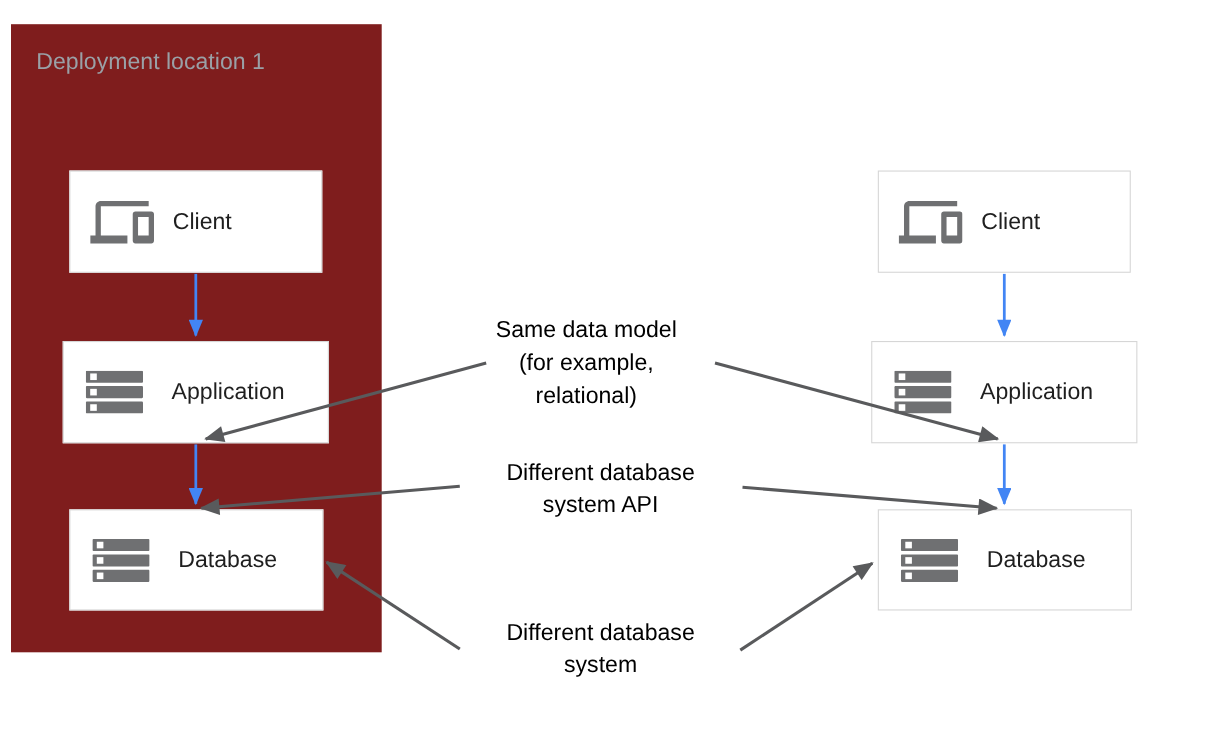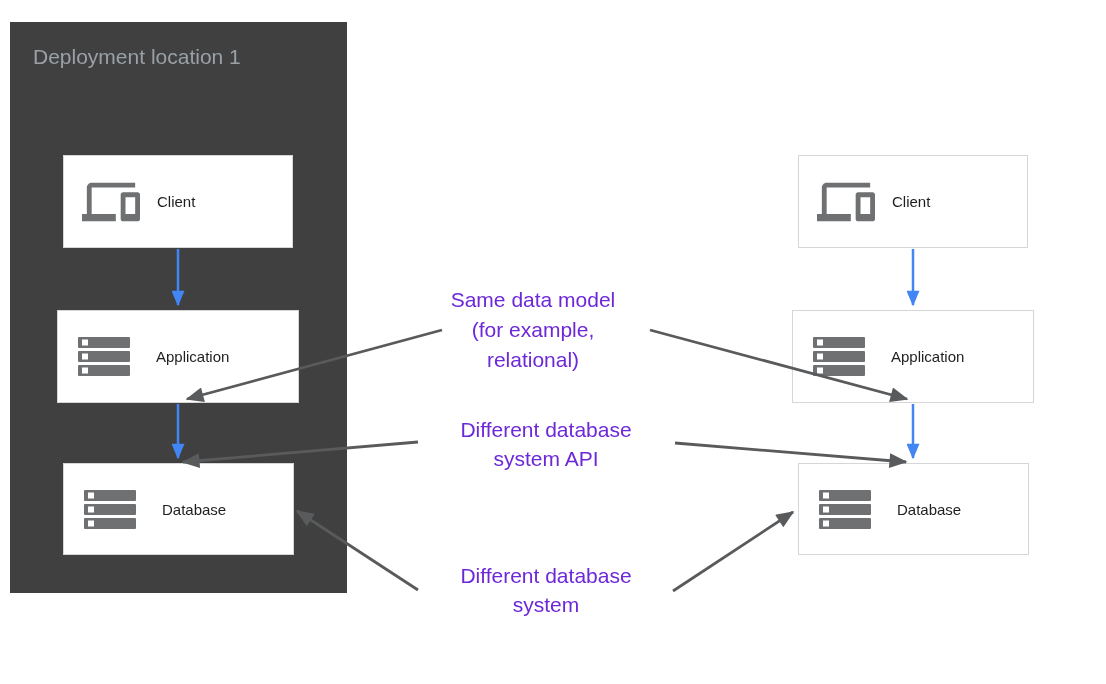--- a/index.html
+++ b/index.html
@@ -9,60 +9,60 @@
     height: 684px;
     background: #ffffff;
     font-family: "Liberation Sans", "DejaVu Sans", sans-serif;
     overflow: hidden;
   }
   .panel {
     position: absolute;
     top: 22px;
     width: 337px;
     height: 571px;
-    background: #404040;
+    background: #7f1d1d;
   }
   .panel-1 { left: 10px; }
   .panel-2 { left: 745px; }
   .panel-title {
     position: absolute;
     left: 23px;
     top: 23px;
     font-size: 21px;
     color: #9aa0a6;
     white-space: nowrap;
   }
   .node {
     position: absolute;
     background: #ffffff;
     border: 1px solid #d6d6d6;
     box-sizing: border-box;
     display: flex;
     align-items: center;
   }
   .node .label {
-    font-size: 15px;
+    font-size: 21px;
     color: #1f1f1f;
     white-space: nowrap;
   }
   .node-client-l   { left: 63px;  top: 155px; width: 230px; height: 93px; padding-left: 18px; }
   .node-app-l      { left: 57px;  top: 310px; width: 242px; height: 93px; padding-left: 20px; }
   .node-db-l       { left: 63px;  top: 463px; width: 231px; height: 92px; padding-left: 20px; }
   .node-client-r   { left: 798px; top: 155px; width: 230px; height: 93px; padding-left: 18px; }
   .node-app-r      { left: 792px; top: 310px; width: 242px; height: 93px; padding-left: 20px; }
   .node-db-r       { left: 798px; top: 463px; width: 231px; height: 92px; padding-left: 20px; }
   .node .icon { flex: 0 0 auto; display: block; }
   .gap17 { margin-right: 17px; }
   .gap26 { margin-right: 26px; }
   .annotation {
     position: absolute;
     width: 270px;
     text-align: center;
     font-size: 21px;
-    color: #6d28d9;
+    color: #000000;
     white-space: pre-line;
     line-height: 30px;
   }
   .ann-1 { left: 398px; top: 285px; }
   .ann-2 { left: 411px; top: 415px; line-height: 29px; }
   .ann-3 { left: 411px; top: 561px; line-height: 29px; }
   .overlay {
     position: absolute;
     left: 0; top: 0;
     pointer-events: none;

